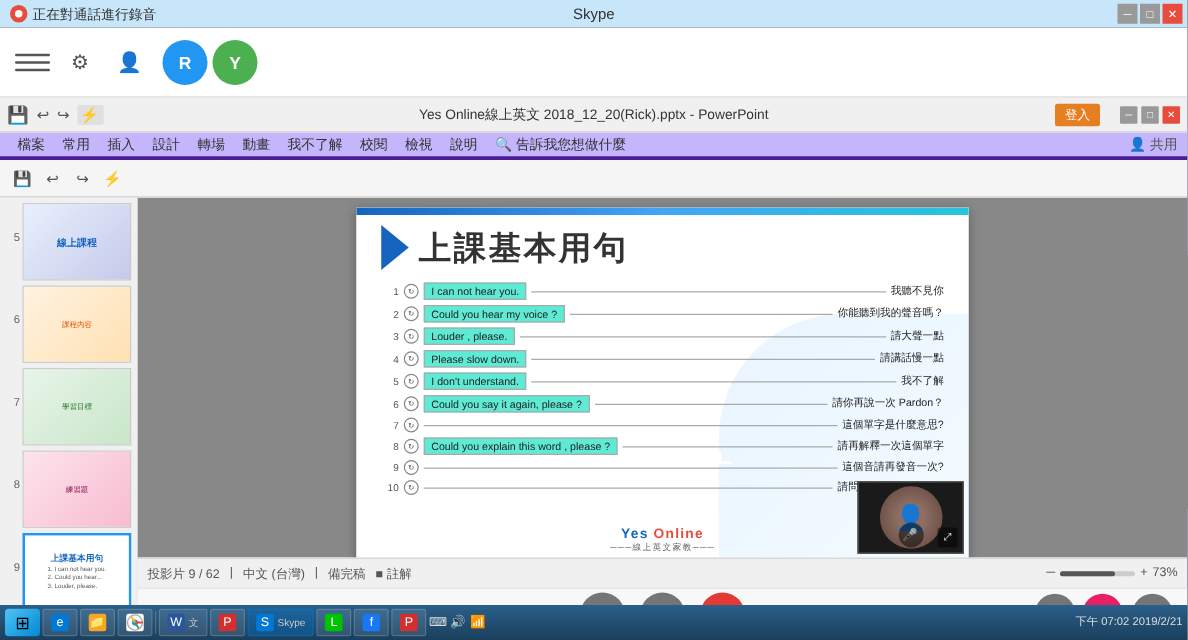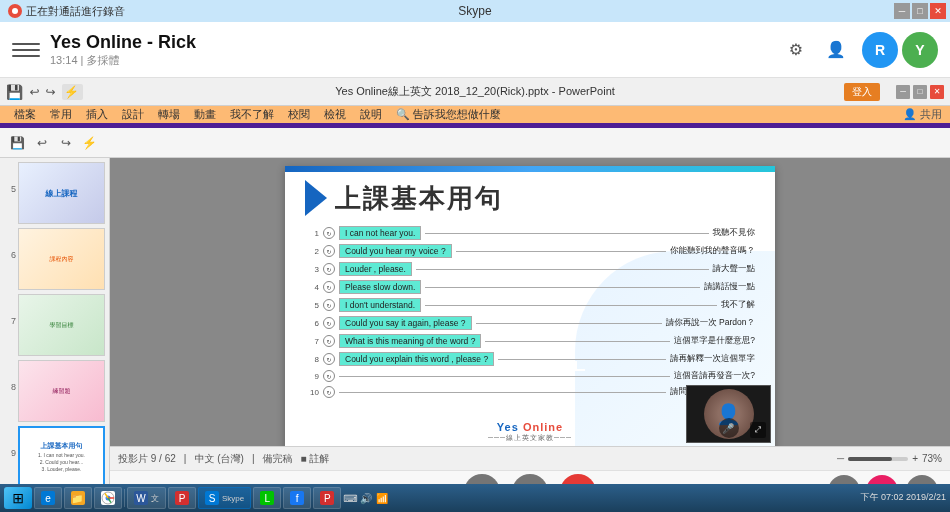--- a/index.html
+++ b/index.html
@@ -219,22 +219,22 @@
       border-bottom: 1px solid #d0d0d0;
       display: flex;
       flex-direction: column;
     }
     #ppt-menu {
       height: 22px;
       display: flex;
       align-items: center;
       padding: 0 8px;
       gap: 2px;
-      background: #fdba74;
-      border-bottom: 5px solid #4c1d95;
+      background: #c4b5fd;
+      border-bottom: 3px solid #4c1d95;
     }
     .menu-item {
       font-size: 11px;
       color: #333;
       padding: 2px 6px;
       cursor: pointer;
     }
     #ppt-toolbar {
       height: 30px;
       display: flex;
@@ -295,21 +295,21 @@
     .slide-thumb.active { border: 2px solid #2196f3; }
     .thumb-content {
       width: 100%;
       height: 100%;
       background: linear-gradient(135deg, #e8f4fd 0%, #f0f8ff 100%);
       display: flex;
       align-items: center;
       justify-content: center;
       font-size: 7px;
       color: #555;
-      text-align: center;
+      text-align: left;
       padding: 2px;
     }
 
     
     #slide-view {
       flex: 1;
       background: #888;
       display: flex;
       align-items: flex-start;
       justify-content: center;
@@ -692,24 +692,20 @@
     <button class="win-btn max">□</button>
     <button class="win-btn close">✕</button>
   </div>
 </div>
 
 <div id="skype-header">
   <div class="hamburger">
     <span></span>
     <span></span>
     <span></span>
-  </div>
-  <div class="channel-info">
-    <div class="channel-name">Yes Online - Rick</div>
-    <div class="channel-meta">13:14 | 多採體</div>
   </div>
   <div class="header-icons">
     <button class="icon-btn">⚙</button>
     <button class="icon-btn">👤</button>
     <div class="avatar-group">
       <div class="avatar blue">R</div>
       <div class="avatar green">Y</div>
     </div>
   </div>
 </div>
@@ -876,21 +872,20 @@
                   <span class="sentence-num">6</span>
                   <div class="sentence-icon">↻</div>
                   <span class="sentence-box">Could you say it again, please ?</span>
                   <span class="sentence-line"></span>
                   <span class="sentence-zh">請你再說一次 Pardon？</span>
                 </div>
 
                 <div class="sentence-row">
                   <span class="sentence-num">7</span>
                   <div class="sentence-icon">↻</div>
-                  <span class="sentence-box">What is this meaning of the word ?</span>
                   <span class="sentence-line"></span>
                   <span class="sentence-zh">這個單字是什麼意思?</span>
                 </div>
 
                 <div class="sentence-row">
                   <span class="sentence-num">8</span>
                   <div class="sentence-icon">↻</div>
                   <span class="sentence-box">Could you explain this word , please ?</span>
                   <span class="sentence-line"></span>
                   <span class="sentence-zh">請再解釋一次這個單字</span>

